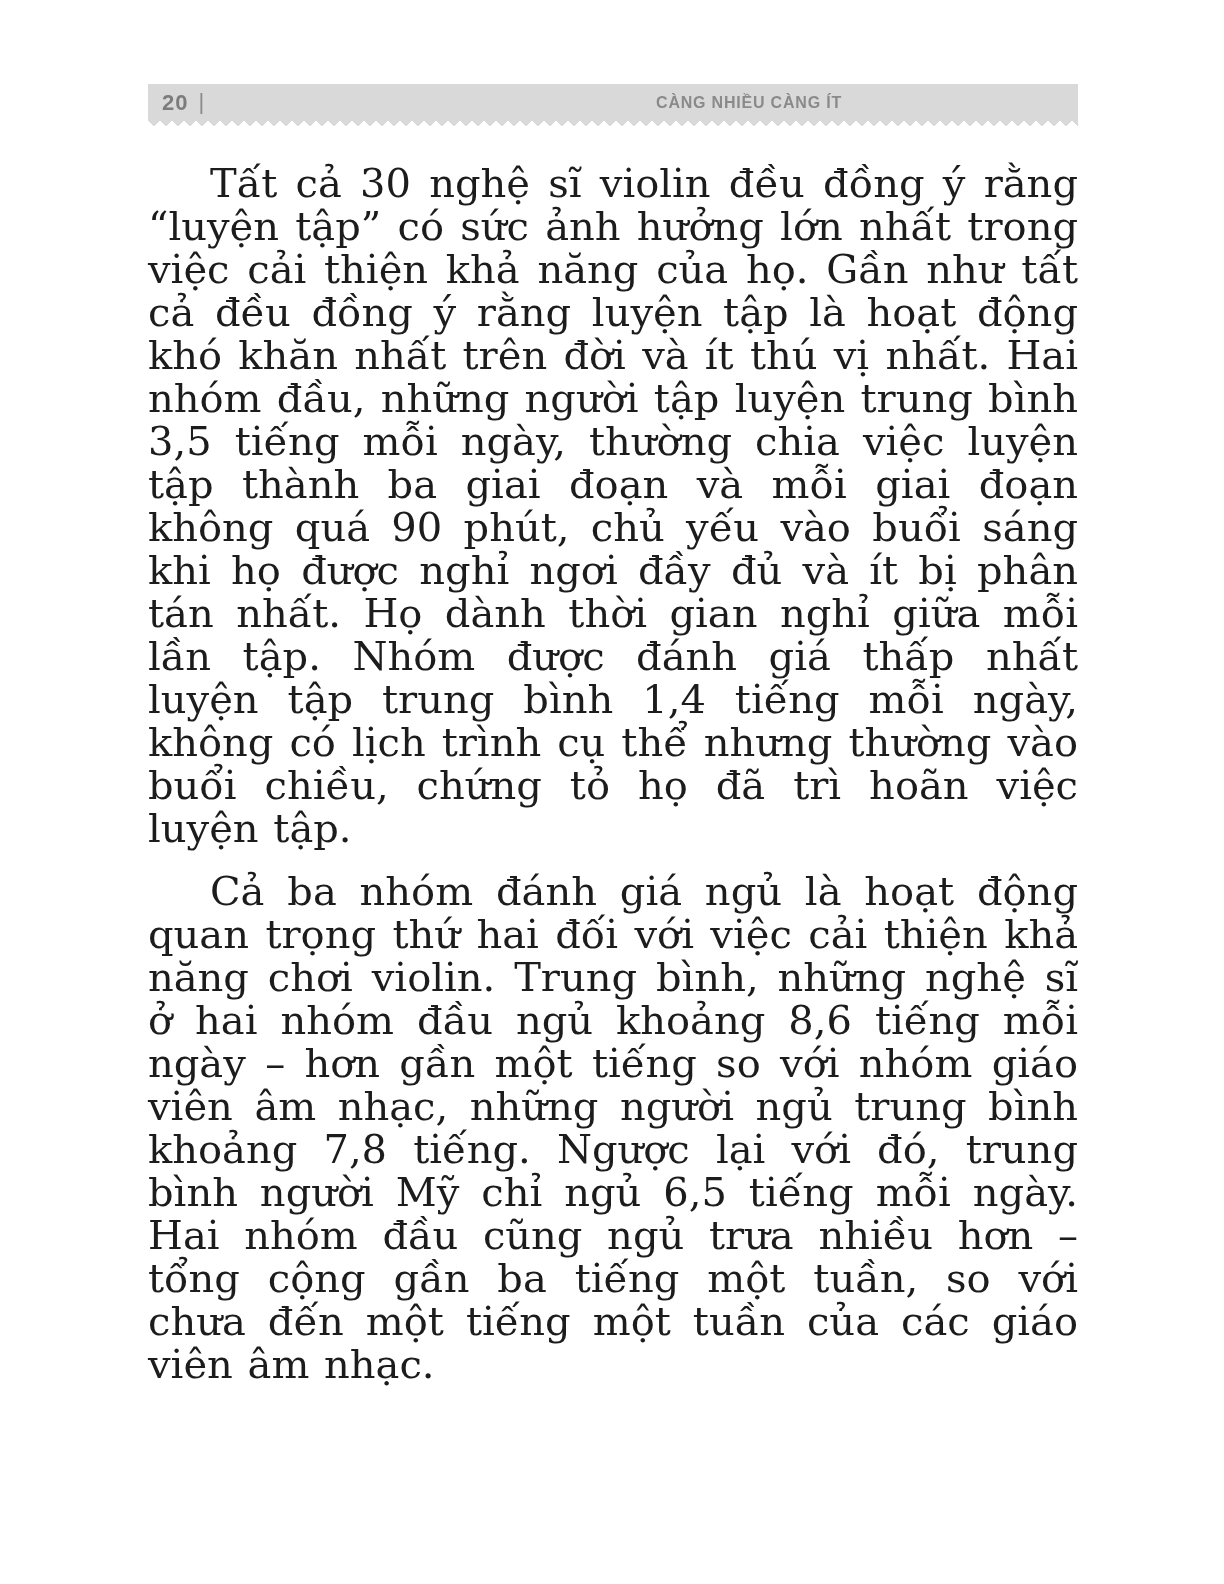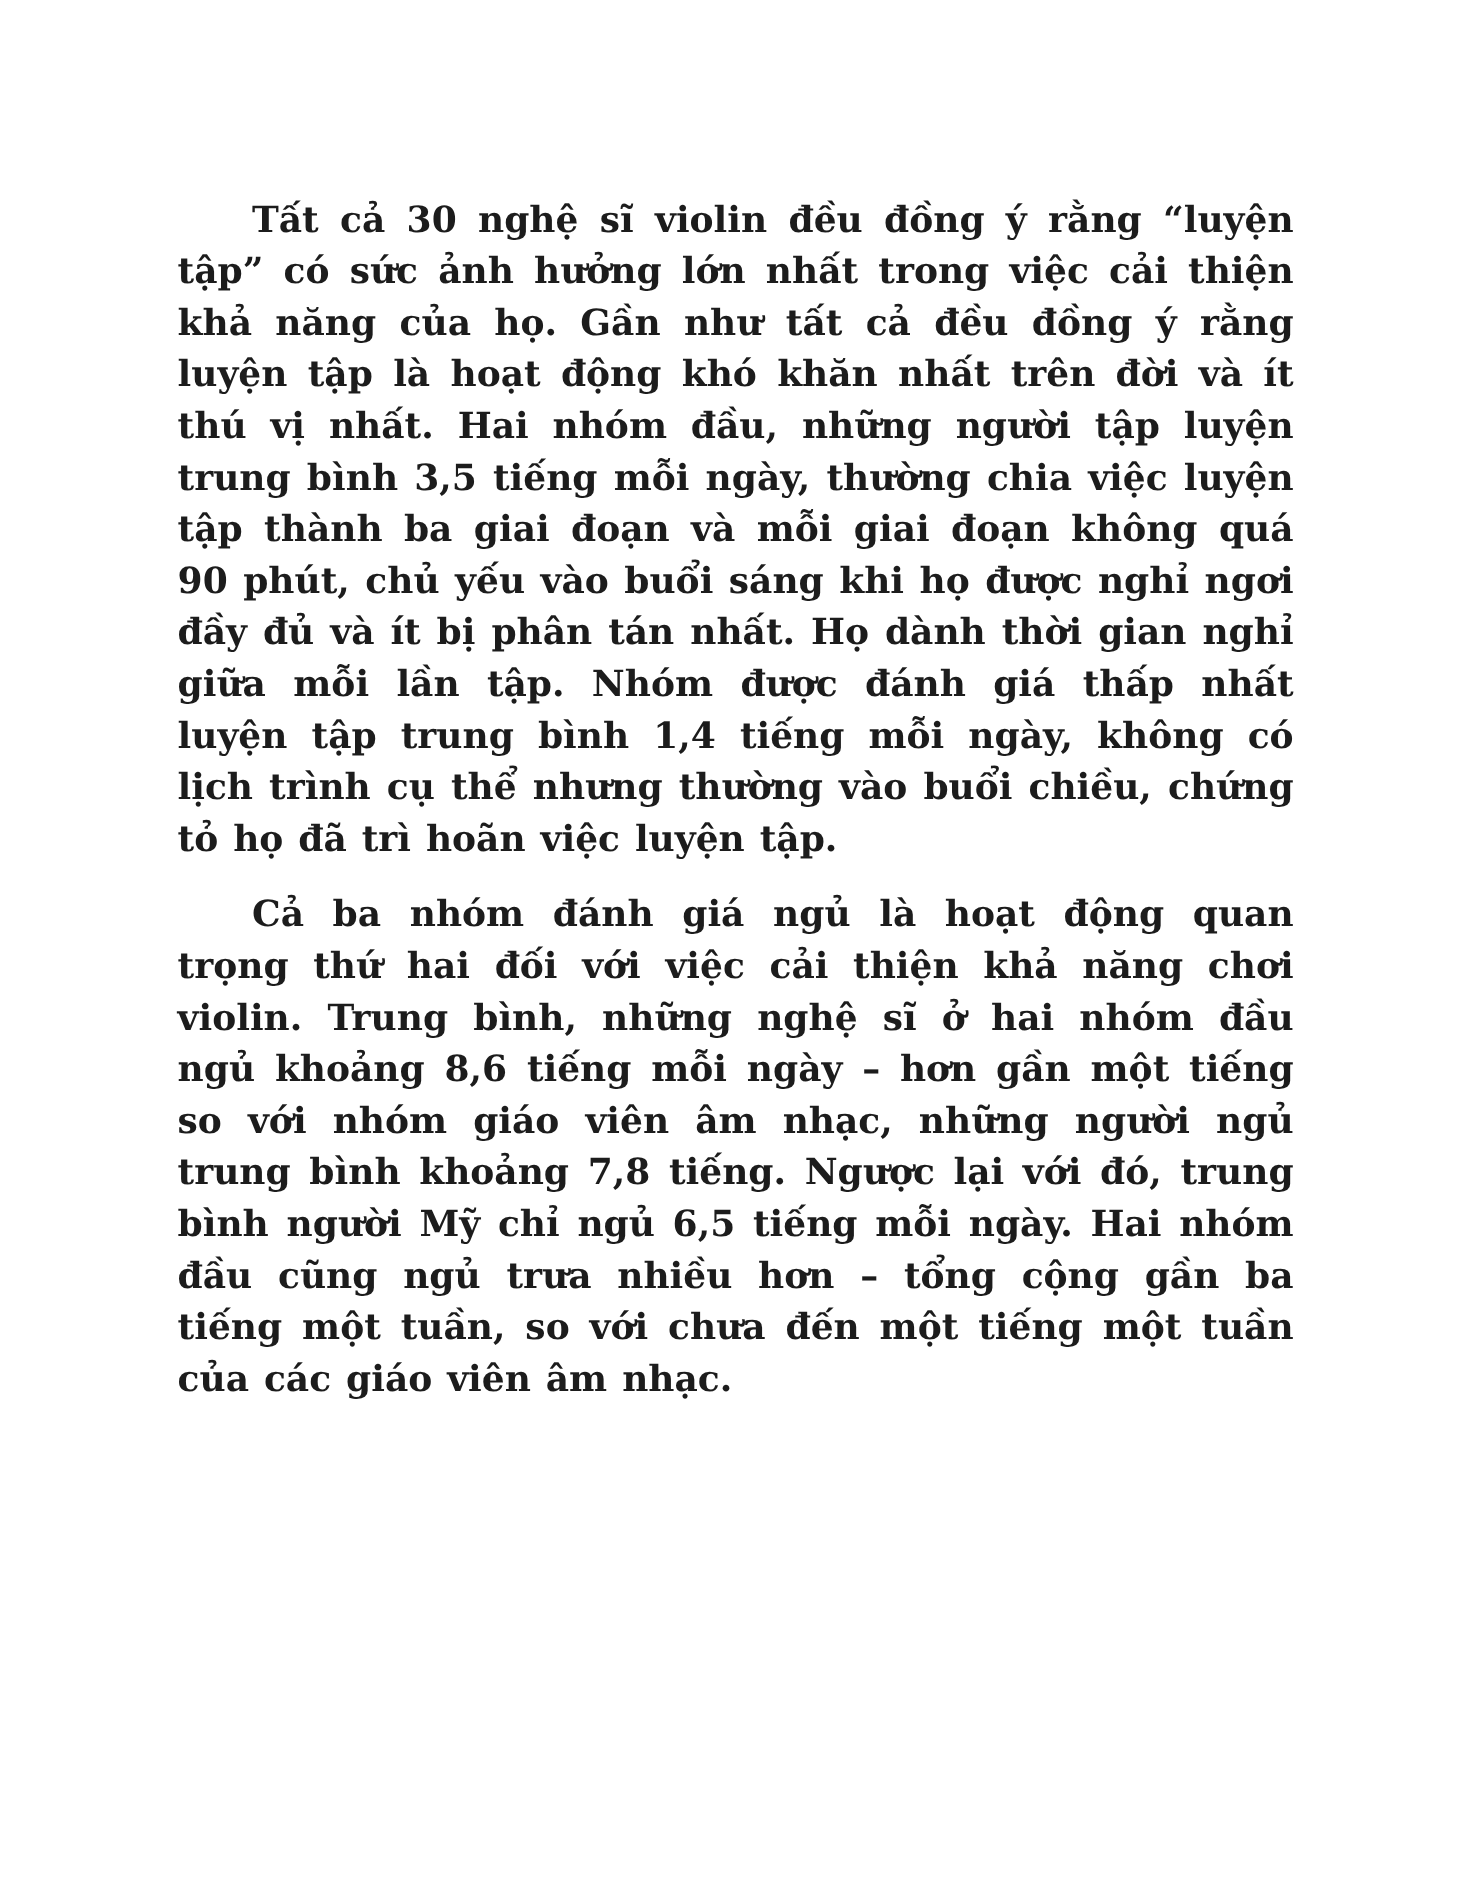--- a/index.html
+++ b/index.html
@@ -66,32 +66,36 @@
   
   .bodytext {
     position: absolute;
     left: 148px;
     top: 162px;
     width: 930px;
     color: #1c1c1c;
   }
   .bodytext p {
     margin: 0 0 20px 0;
-    font-size: 30px;
+    font-size: 40px;
     line-height: 43px;
     text-align: justify;
     text-indent: 62px;
     word-spacing: 2px;
-    font-weight: bold;
   }
 </style>
 </head>
 <body>
 
 <div class="page">
 
+  <div class="header">
+    <span class="pgnum">20</span>
+    <span class="sep">|</span>
+    <span class="rtitle">CÀNG NHIỀU CÀNG ÍT</span>
+  </div>
 
   <div class="bodytext">
     <p>Tất cả 30 nghệ sĩ violin đều đồng ý rằng “luyện tập” có sức ảnh hưởng lớn nhất trong việc cải thiện khả năng của họ. Gần như tất cả đều đồng ý rằng luyện tập là hoạt động khó khăn nhất trên đời và ít thú vị nhất. Hai nhóm đầu, những người tập luyện trung bình 3,5 tiếng mỗi ngày, thường chia việc luyện tập thành ba giai đoạn và mỗi giai đoạn không quá 90 phút, chủ yếu vào buổi sáng khi họ được nghỉ ngơi đầy đủ và ít bị phân tán nhất. Họ dành thời gian nghỉ giữa mỗi lần tập. Nhóm được đánh giá thấp nhất luyện tập trung bình 1,4 tiếng mỗi ngày, không có lịch trình cụ thể nhưng thường vào buổi chiều, chứng tỏ họ đã trì hoãn việc luyện tập.</p>
     <p>Cả ba nhóm đánh giá ngủ là hoạt động quan trọng thứ hai đối với việc cải thiện khả năng chơi violin. Trung bình, những nghệ sĩ ở hai nhóm đầu ngủ khoảng 8,6 tiếng mỗi ngày – hơn gần một tiếng so với nhóm giáo viên âm nhạc, những người ngủ trung bình khoảng 7,8 tiếng. Ngược lại với đó, trung bình người Mỹ chỉ ngủ 6,5 tiếng mỗi ngày. Hai nhóm đầu cũng ngủ trưa nhiều hơn – tổng cộng gần ba tiếng một tuần, so với chưa đến một tiếng một tuần của các giáo viên âm nhạc.</p>
   </div>
 
 </div>
 
 </body></html>

